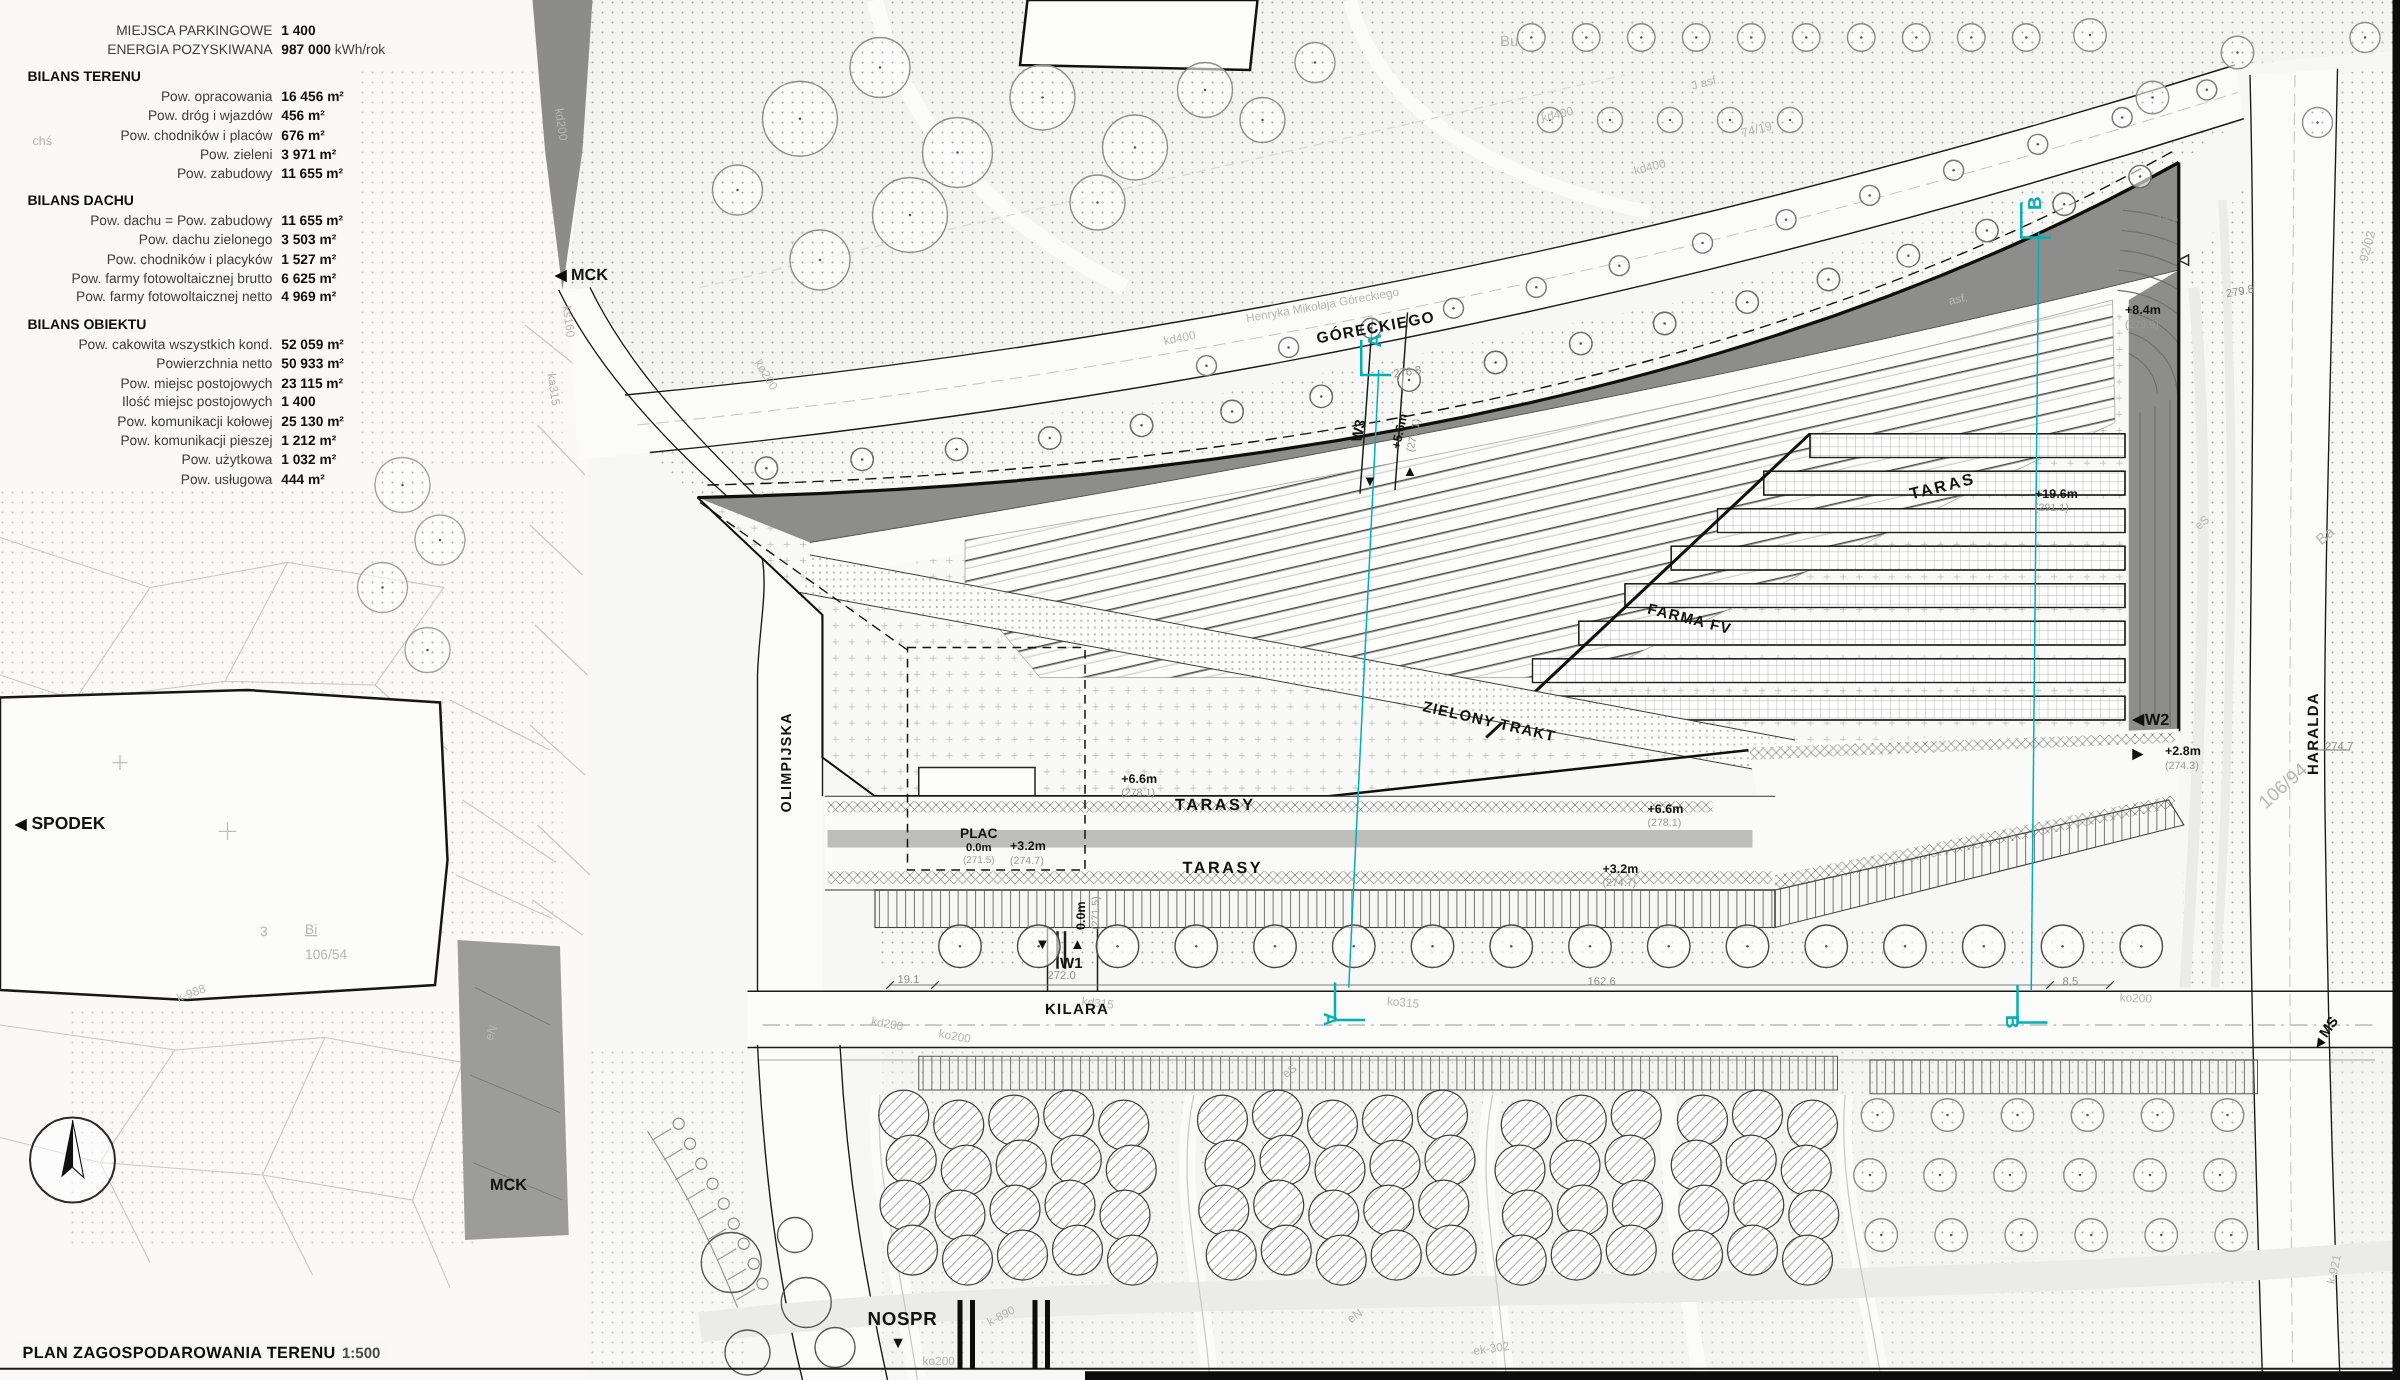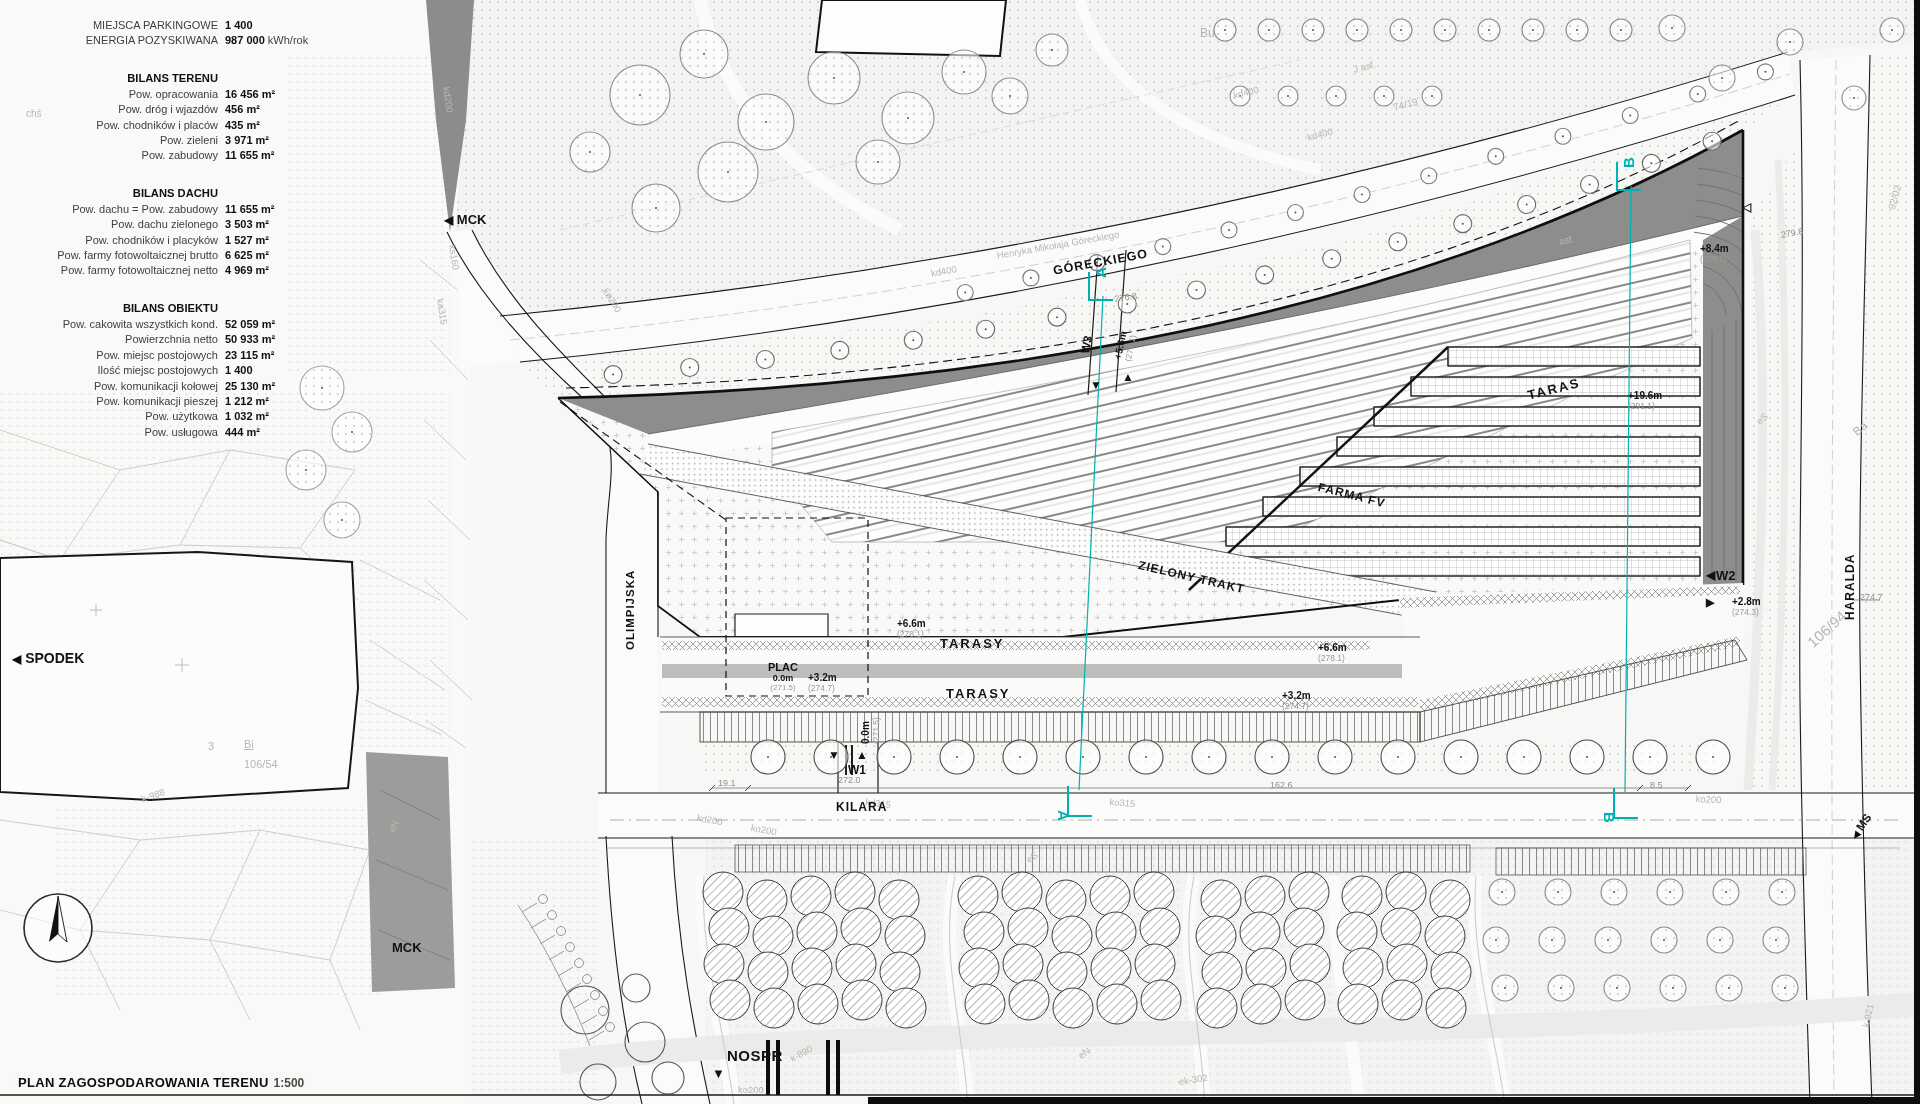--- a/index.html
+++ b/index.html
@@ -14,21 +14,21 @@
   .elev{position:absolute;z-index:3;line-height:11px;white-space:nowrap;}
   .elev .lv{font-weight:bold;font-size:10px;color:#111;display:block;}
   .elev .ab{font-size:8.5px;color:#9a9a98;display:block;}
   .cyan{color:#00b1b4;}
   
   #stats{position:absolute;left:22px;top:18px;width:280px;z-index:4;font-size:11px;color:#3e3e3e;}
   .srow{display:flex;line-height:15.4px;}
   .slab{width:196px;text-align:right;flex:none;}
   .sval{margin-left:7px;font-weight:bold;color:#0f0f0f;white-space:nowrap;}
   .sunit{font-weight:normal;color:#3e3e3e;}
-  .stitle{width:196px;text-align:right;font-weight:bold;color:#0f0f0f;margin:22px 0 1px 0;line-height:15px;font-size:11.2px;}
+  .stitle{width:196px;text-align:left;font-weight:bold;color:#0f0f0f;margin:6px 0 1px 0;line-height:15px;font-size:11.2px;}
   #title-block{position:absolute;left:14px;top:1072px;z-index:5;background:rgba(247,247,245,.75);padding:1px 4px;}
   #title-block .t1{font-weight:bold;font-size:13px;color:#0d0d0d;letter-spacing:.3px;}
   #title-block .t2{font-size:12px;color:#4a4a48;margin-left:5px;font-weight:bold;}
   .arrow{font-size:12px;color:#0d0d0d;}
 </style>
 </head>
 <body>
 
 <div id="stage">
 
@@ -911,21 +911,21 @@
         <div class="srow">
           <span class="slab">Pow. opracowania</span>
           <span class="sval">16 456 m²</span>
         </div>
         <div class="srow">
           <span class="slab">Pow. dróg i wjazdów</span>
           <span class="sval">456 m²</span>
         </div>
         <div class="srow">
           <span class="slab">Pow. chodników i placów</span>
-          <span class="sval">435 m²</span>
+          <span class="sval">676 m²</span>
         </div>
         <div class="srow">
           <span class="slab">Pow. zieleni</span>
           <span class="sval">3 971 m²</span>
         </div>
         <div class="srow">
           <span class="slab">Pow. zabudowy</span>
           <span class="sval">11 655 m²</span>
         </div>
         <div class="stitle">BILANS DACHU</div>
@@ -985,21 +985,21 @@
       </div>
 </div>
 
 <div id="title-block">
   <span class="t1">PLAN ZAGOSPODAROWANIA TERENU</span><span class="t2">1:500</span>
 </div>
 
 <div class="lbl" style="left:444px;top:212px;font-size:13px;"><span class="arrow">◀</span> <span>MCK</span></div>
 <div class="lbl" style="left:12px;top:650px;font-size:14px;"><span class="arrow">◀</span> <span>SPODEK</span></div>
 <div class="lbl" style="left:392px;top:940px;font-size:13px;">MCK</div>
-<div class="lbl" style="left:694px;top:1047px;font-size:15px;letter-spacing:.5px;margin-left:33px;">NOSPR</div>
+<div class="lbl" style="left:694px;top:1047px;font-size:15px;letter-spacing:.5px;">NOSPR</div>
 <div class="lbl" style="left:712px;top:1066px;font-size:13px;">▼</div>
 <div class="lbl rot" style="left:1848px;top:834px;font-size:11.5px;transform:rotate(-55deg);"><span class="arrow" style="font-size:9px;">◀</span> <span>MS</span></div>
 
 <div class="lbl rot" style="left:624px;top:650px;font-size:11.5px;letter-spacing:1px;transform:rotate(-90deg);">OLIMPIJSKA</div>
 <div class="lbl" style="left:836px;top:800px;font-size:12px;letter-spacing:1px;">KILARA</div>
 <div class="lbl rot" style="left:1052px;top:264px;font-size:12.5px;letter-spacing:1px;transform:rotate(-10.5deg);">GÓRECKIEGO</div>
 <div class="lbl rot" style="left:1843px;top:620px;font-size:12px;letter-spacing:1px;transform:rotate(-90deg);">HARALDA</div>
 <div class="bgtxt rot" style="left:996px;top:250px;font-size:9.5px;transform:rotate(-10deg);">Henryka Mikołaja Góreckiego</div>
 
 <div class="lbl" style="left:744px;top:634px;width:78px;text-align:center;z-index:3;margin-top:28px;">

